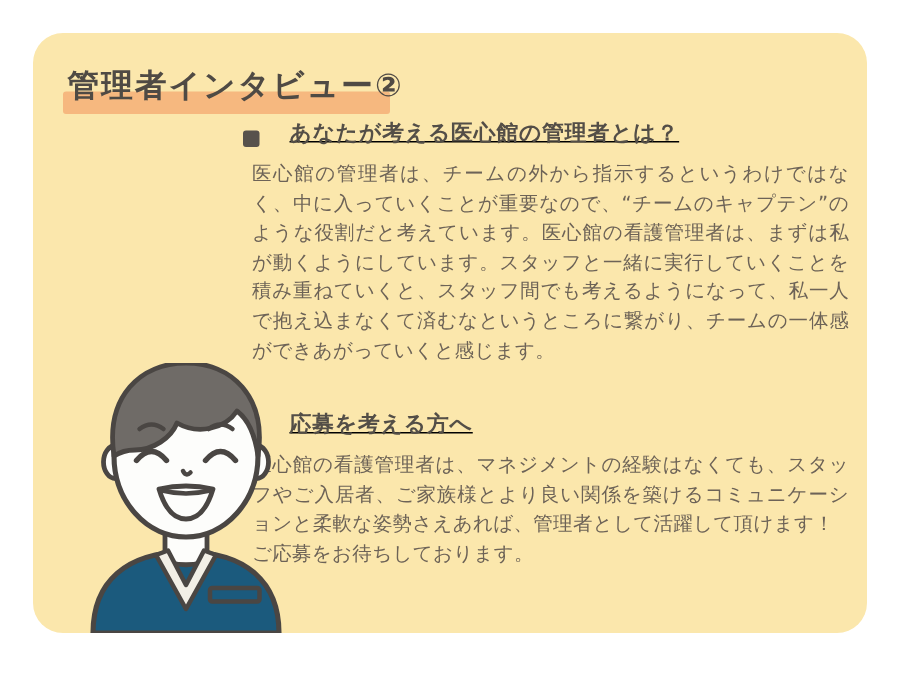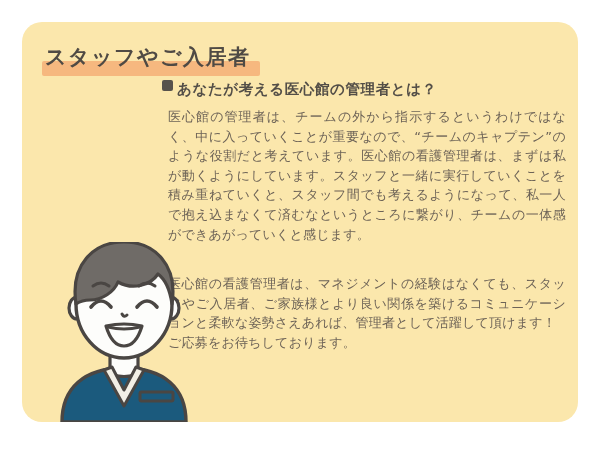--- a/index.html
+++ b/index.html
@@ -67,23 +67,24 @@
     position: absolute;
     left: 140px;
     top: 58px;
     width: 404px;
   }
 
   .section { margin-bottom: 8px; }
 
   .heading {
     display: flex;
-    align-items: flex-start;
-    gap: 4px;
+    align-items: flex-end;
+    gap: 20px;
     margin: 0 0 9px 0;
+    text-decoration: underline;
   }
   .bullet-square {
     flex: 0 0 auto;
     width: 11px;
     height: 11px;
     background: #57524c;
     border-radius: 2px;
   }
   .heading-text {
     font-size: 14.5px;
@@ -118,36 +119,40 @@
 </style>
 </head>
 <body>
 
 <div class="page">
 
   <div class="card">
 
     <div class="title-wrap">
       <div class="title-highlight"></div>
-      <span class="title-text">スタッフやご入居者</span>
+      <span class="title-text">管理者インタビュー②</span>
     </div>
 
     <div class="content">
 
       <div class="section">
         <div class="heading">
           <span class="bullet-square"></span>
           <span class="heading-text">あなたが考える医心館の管理者とは？</span>
         </div>
         <p class="body-text">医心館の管理者は、チームの外から指示するというわけではなく、中に入っていくことが重要なので、“チームのキャプテン”のような役割だと考えています。医心館の看護管理者は、まずは私が動くようにしています。スタッフと一緒に実行していくことを積み重ねていくと、スタッフ間でも考えるようになって、私一人で抱え込まなくて済むなというところに繋がり、チームの一体感ができあがっていくと感じます。</p>
       </div>
 
       <div class="section-gap"></div>
 
       <div class="section">
+        <div class="heading">
+          <span class="bullet-square"></span>
+          <span class="heading-text">応募を考える方へ</span>
+        </div>
         <p class="body-text">医心館の看護管理者は、マネジメントの経験はなくても、スタッフやご入居者、ご家族様とより良い関係を築けるコミュニケーションと柔軟な姿勢さえあれば、管理者として活躍して頂けます！
 ご応募をお待ちしております。</p>
       </div>
 
     </div>
 
     <div class="person">
       <svg viewBox="0 0 132 180" xmlns="http://www.w3.org/2000/svg">
 
         <path d="M4 180 C4 146 26 126 66 126 C106 126 128 146 128 180 Z" fill="#1b5a7d" stroke="#4a4643" stroke-width="3.4" stroke-linejoin="round"></path>

